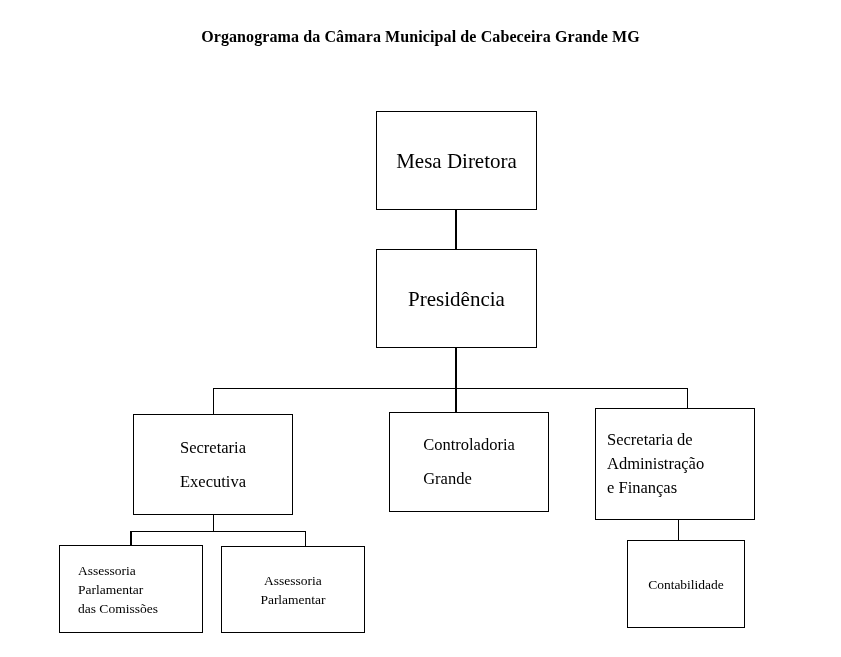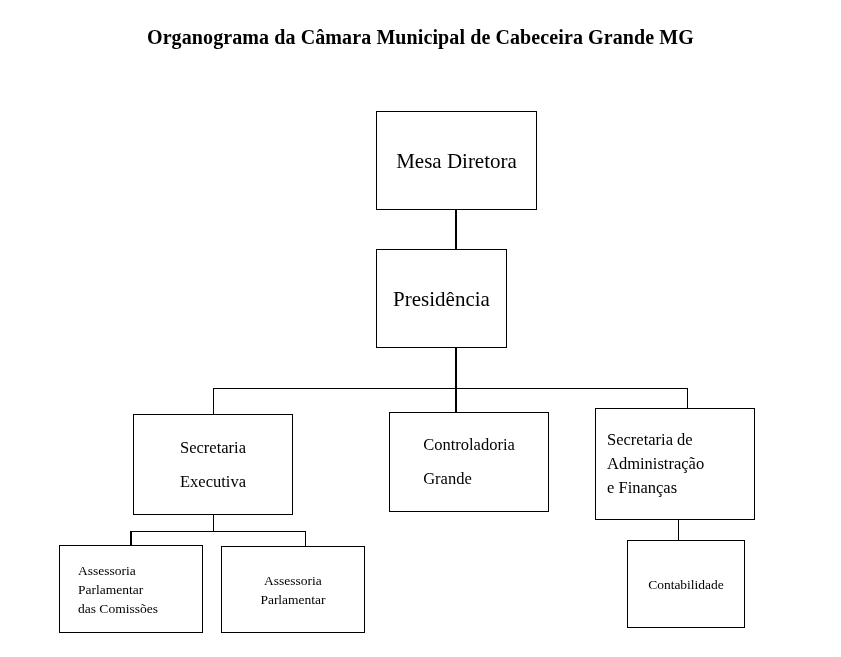--- a/index.html
+++ b/index.html
@@ -23,21 +23,21 @@
     width: 841px;
     height: 657px;
   }
 
   .chart-title {
     position: absolute;
     left: 0;
     top: 24px;
     width: 841px;
     text-align: center;
-    font-size: 20px;
+    font-size: 16px;
     font-weight: bold;
     letter-spacing: 0.1px;
     line-height: 26px;
     white-space: nowrap;
   }
 
   
   .node {
     position: absolute;
     box-sizing: border-box;
@@ -121,21 +121,21 @@
   <div class="conn h" style="left:130px; top:530.5px; width:176px;"></div>
   <div class="conn v" style="left:130px; top:530.5px; height:15px;"></div>
   <div class="conn v" style="left:304.5px; top:530.5px; height:16px;"></div>
 
   <div class="conn v" style="left:677.5px; top:508px; height:33px;"></div>
 
   <div class="node lvl1" style="left:376px; top:111px; width:161px; height:99px;">
     <span class="node-label">Mesa Diretora</span>
   </div>
 
-  <div class="node lvl2" style="left:376px; top:249px; width:131px; height:99px;">
+  <div class="node lvl2" style="left:376px; top:249px; width:161px; height:99px;">
     <span class="node-label">Presidência</span>
   </div>
 
   <div class="node lvl3" style="left:133px; top:414px; width:160px; height:101px;">
     <span class="node-label">Secretaria
 Executiva</span>
   </div>
 
   <div class="node lvl3" style="left:389px; top:412px; width:160px; height:100px;">
     <span class="node-label">Controladoria

